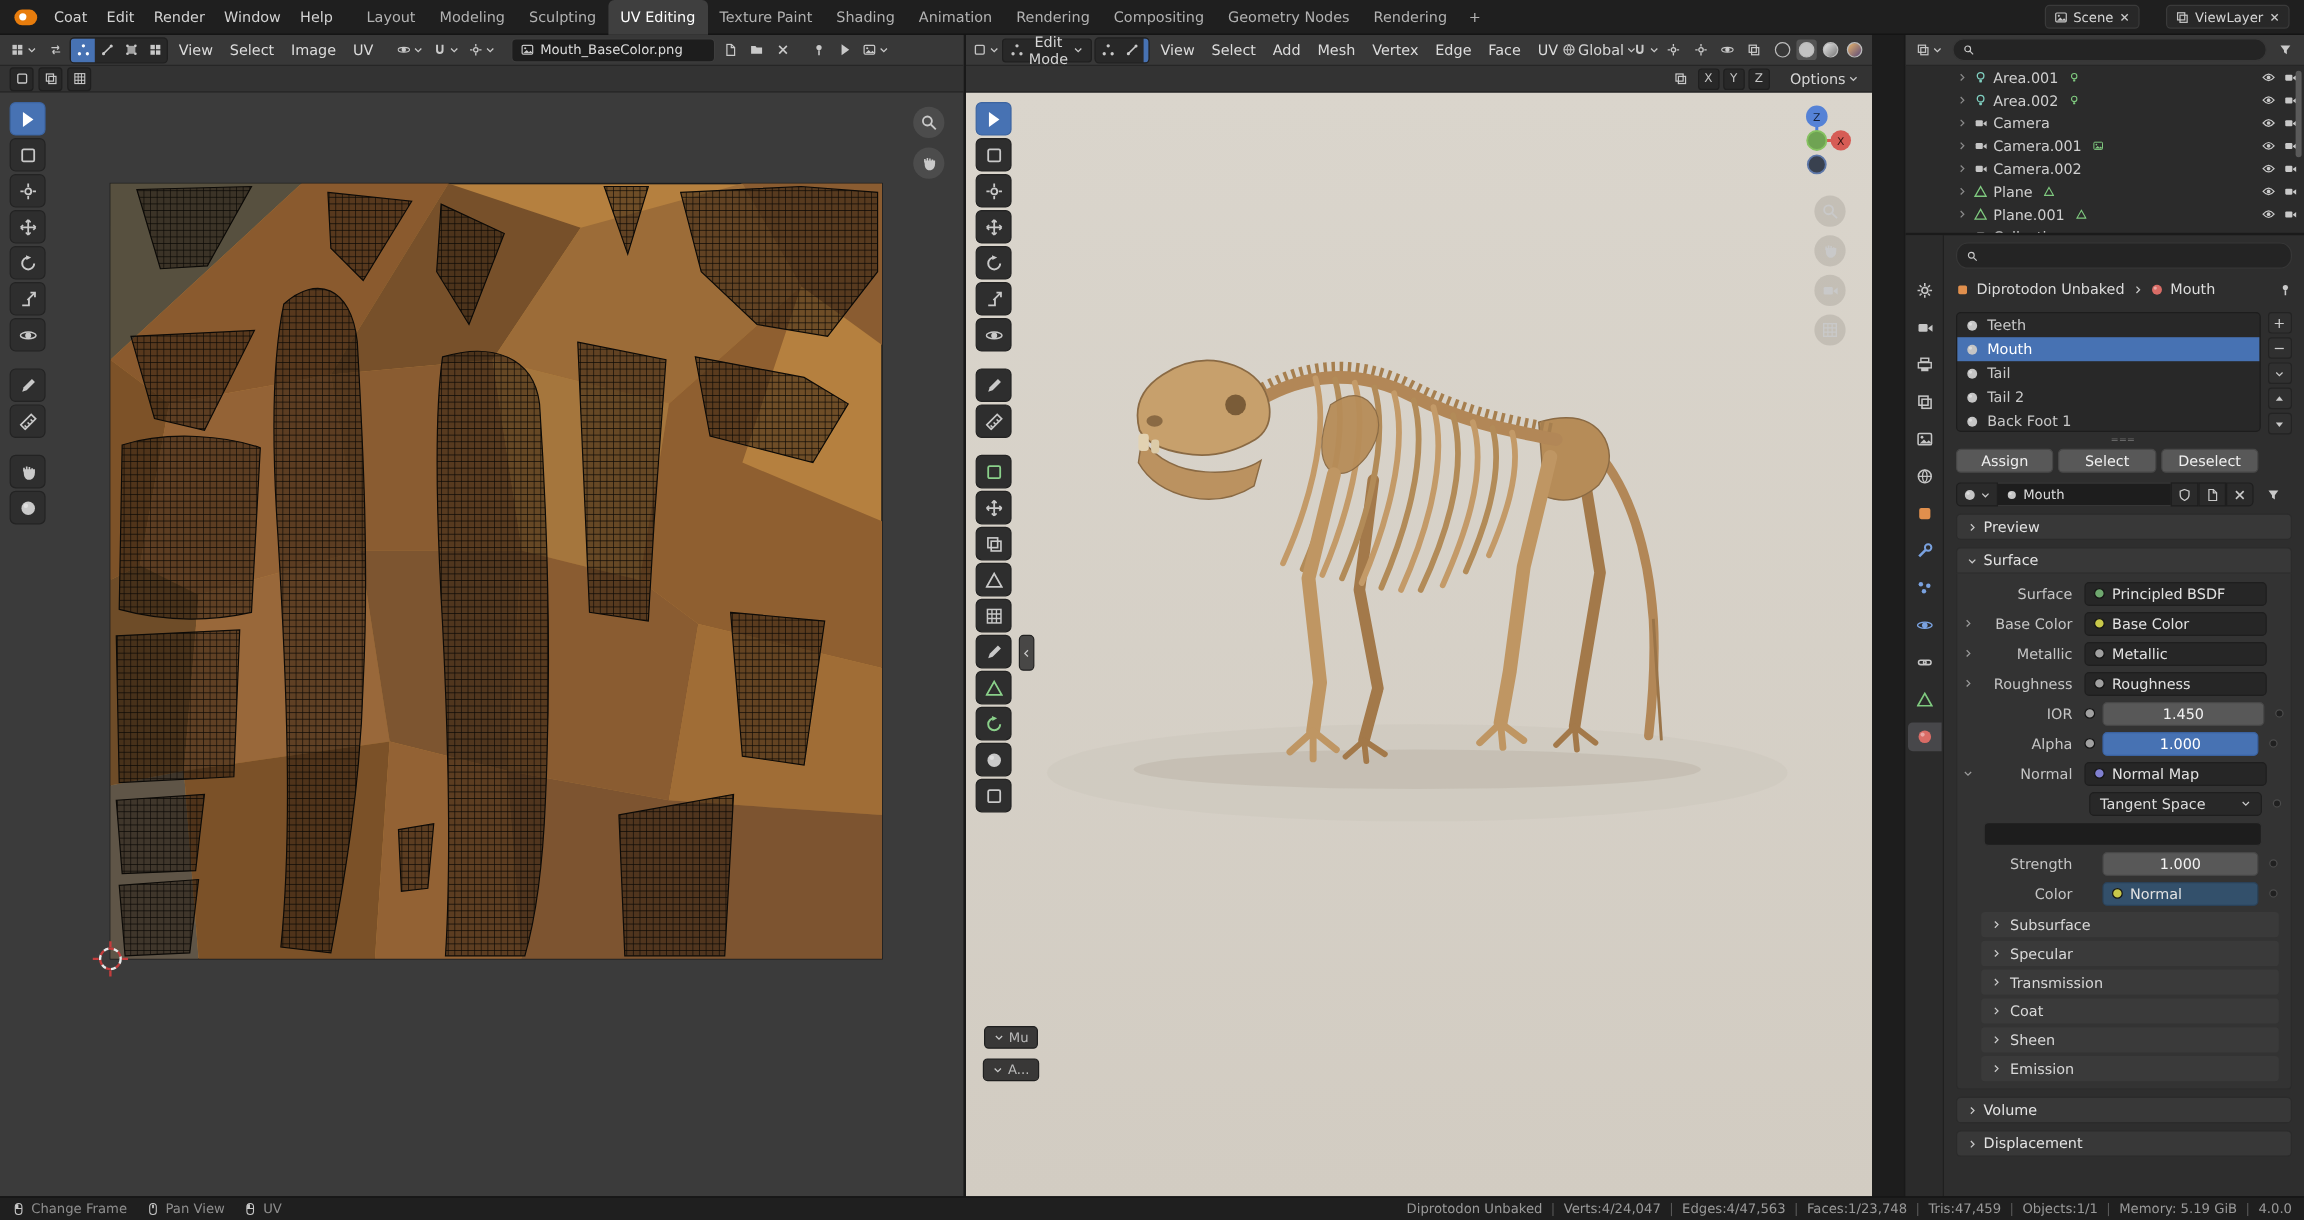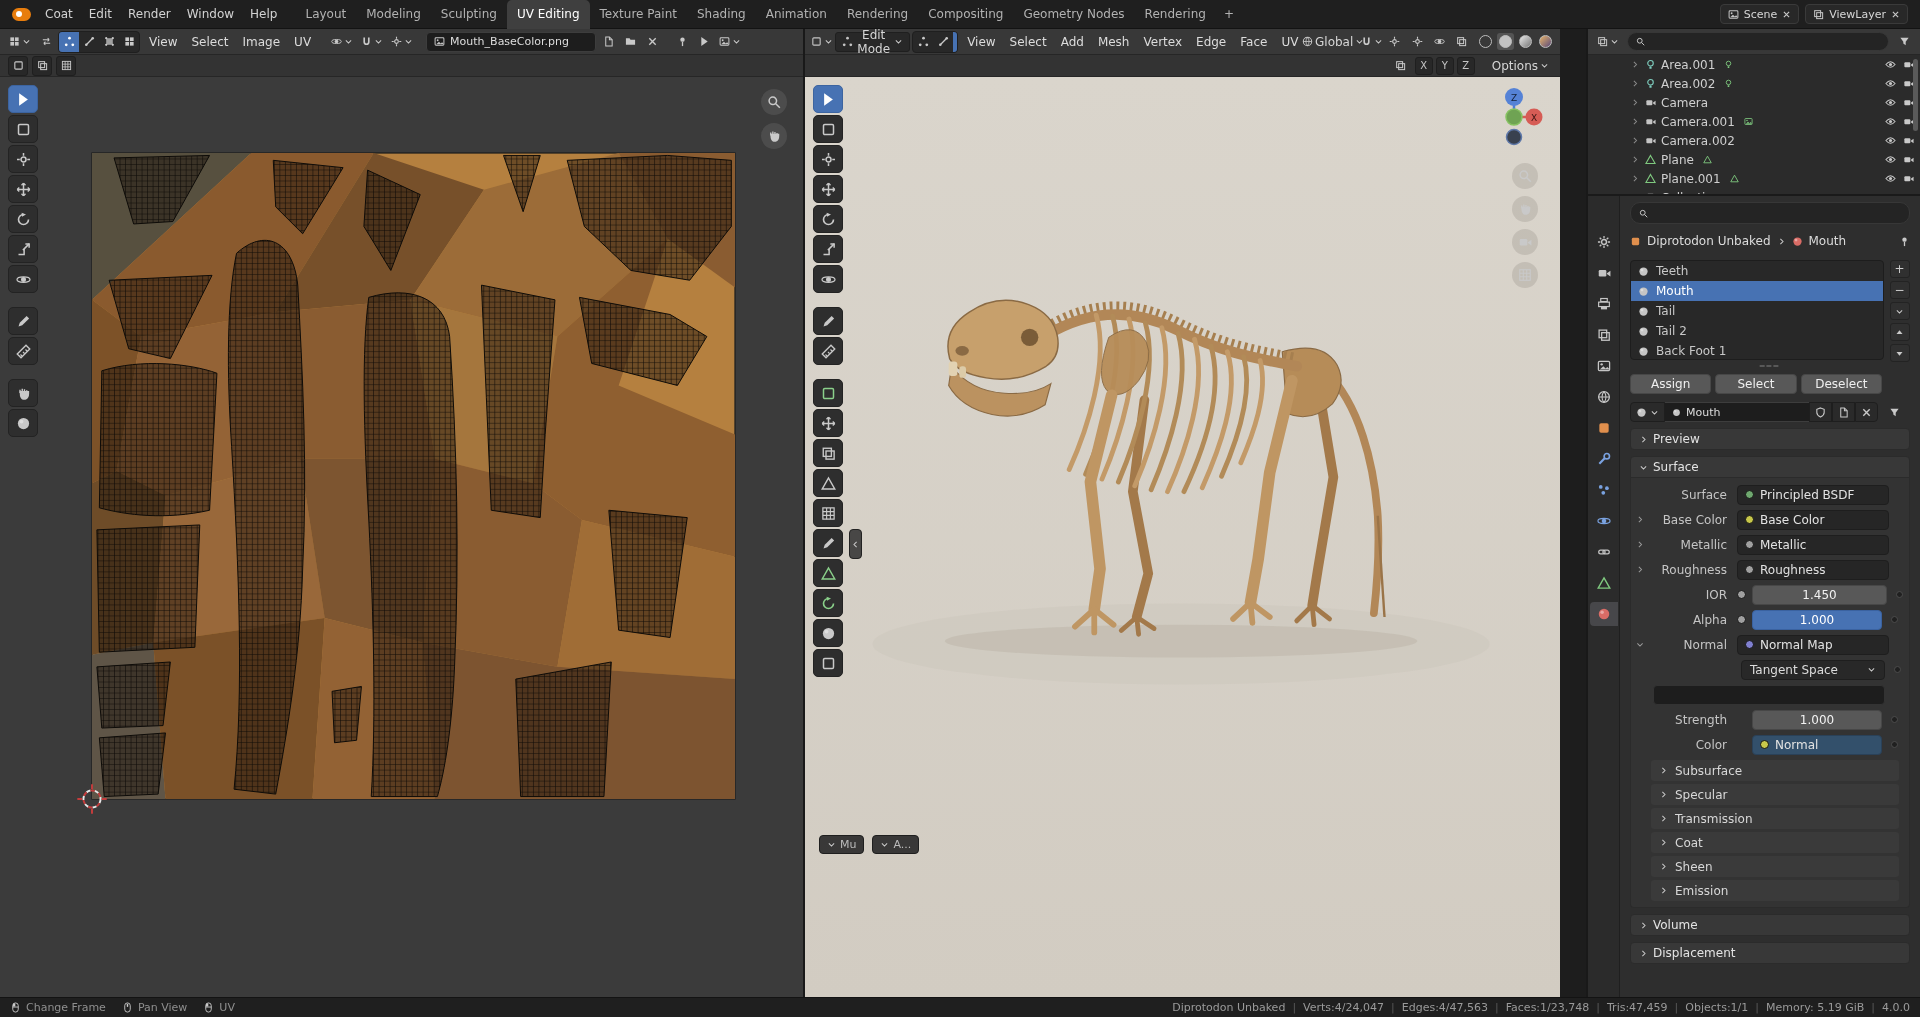--- a/index.html
+++ b/index.html
@@ -17,21 +17,21 @@
 
   
   .topbar{position:absolute;top:0;left:0;right:0;height:29px;background:#1f1f1f;border-bottom:1px solid #131313;display:flex;align-items:center;z-index:9;padding:0 6px}
   .logo{width:19px;height:13px;background:#e87d0d;border-radius:7px;margin:0 6px;position:relative;flex:none}
   .logo::after{content:"";position:absolute;left:4px;top:3px;width:6px;height:6px;background:#fff;border-radius:50%}
   .menu-item{padding:0 8px;height:29px;display:flex;align-items:center;color:#d2d2d2}
   .ws-tabs{display:flex;margin-left:10px;height:29px;align-items:stretch}
   .ws-tab{padding:0 10px;display:flex;align-items:center;color:#b2b2b2}
   .ws-tab.active{background:#3f3f3f;color:#fff;border-radius:5px 5px 0 0}
   .ws-add{padding:0 8px;color:#b2b2b2}
-  .topbar-right{margin-left:auto;display:flex;gap:6px;align-items:flex-end;padding-right:6px}
+  .topbar-right{margin-left:auto;display:flex;gap:22px;align-items:flex-end;padding-right:6px}
   .chip{display:flex;align-items:center;gap:5px;height:20px;padding:0 7px;background:#282828;border:1px solid #3a3a3a;border-radius:4px;font-size:11px}
 
   
   .editor{position:absolute;top:29px;bottom:20px;background:#303030}
   .ed-header{height:26px;background:#383838;border-bottom:1px solid #262626;display:flex;align-items:center;gap:2px;padding:0 6px;position:relative;z-index:3}
   .ed-row2{height:22px;background:#333333;border-bottom:1px solid #262626;display:flex;align-items:center;gap:4px;padding:0 8px;position:relative;z-index:3}
   .canvas{position:absolute;top:48px;left:0;right:0;bottom:0;overflow:hidden}
   .emenu{padding:0 7px;height:24px;display:flex;align-items:center;color:#dcdcdc}
   .hbtn{height:20px;min-width:20px;padding:0 3px;border-radius:3px;display:flex;align-items:center;justify-content:center;gap:2px}
   .hbtn.dark{background:#282828;border:1px solid #1f1f1f}
@@ -58,21 +58,21 @@
   .uvnav{position:absolute;right:16px;top:12px;display:flex;flex-direction:column;gap:8px;z-index:4}
   .navbtn{width:26px;height:26px;border-radius:50%;background:rgba(255,255,255,.09);display:flex;align-items:center;justify-content:center;color:#bdbdbd}
 
   
   .view3d{left:803px;width:757px;border-left:2px solid #191919}
   .v3d-canvas{background:linear-gradient(#dad5cc,#d2ccc2)}
   .skel{position:absolute;inset:0}
   .gizmo{position:absolute;right:14px;top:8px;width:64px;height:64px;z-index:4}
   .navcol{position:absolute;right:22px;top:86px;display:flex;flex-direction:column;gap:7px;z-index:4}
   .navcol .navbtn{background:rgba(70,66,60,.14);color:#55504a}
-  .ovcol{position:absolute;left:14px;top:758px;display:flex;flex-direction:row;gap:8px;align-items:flex-end;z-index:4}
+  .ovcol{position:absolute;left:14px;top:778px;display:flex;flex-direction:column;gap:8px;align-items:center;z-index:4}
   .ovtab{background:rgba(43,43,43,.92);border:1px solid #1f1f1f;border-radius:4px;padding:2px 7px;font-size:11px;color:#bbb;display:flex;gap:4px;align-items:center}
   .side-handle{position:absolute;left:44px;top:452px;width:13px;height:30px;background:#2f2f2fd9;border:1px solid #222;border-radius:4px;display:flex;align-items:center;justify-content:center;z-index:4;color:#999}
   .shadeballs{display:flex;gap:3px;align-items:center;margin-left:4px}
   .ball{width:13px;height:13px;border-radius:50%;border:1.5px solid #bdbdbd}
   .ball.b2{background:#c2c2c2}
   .ball.b3{background:linear-gradient(135deg,#e8e8e8,#777)}
   .ball.b4{background:linear-gradient(135deg,#e8b46a,#5a4a7a)}
   .ballwrap{display:flex;align-items:center;padding:2px;border-radius:3px}
   .ballwrap.active{background:#545454}
   .axisbtn{width:18px;height:18px;border-radius:3px;background:#282828;border:1px solid #1f1f1f;display:flex;align-items:center;justify-content:center;font-size:10px;color:#c5c5c5}

